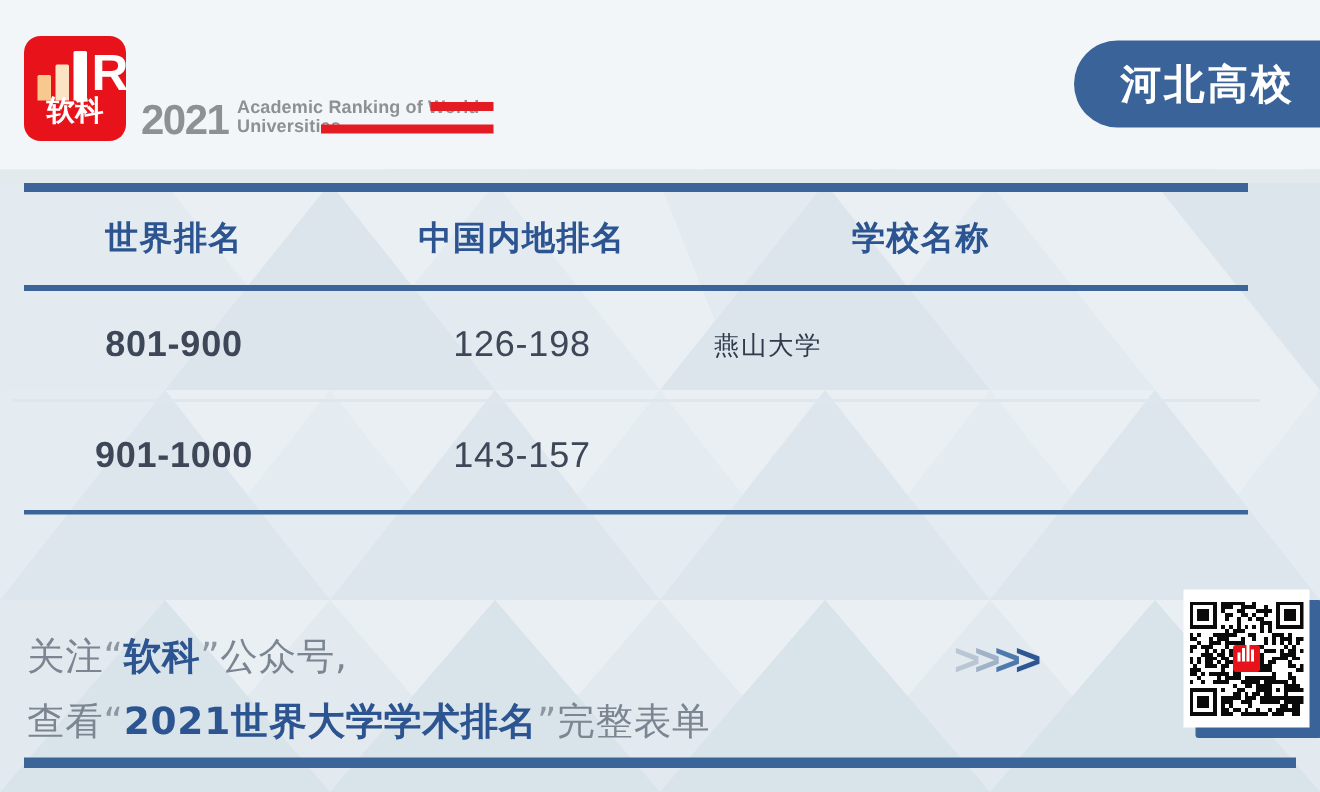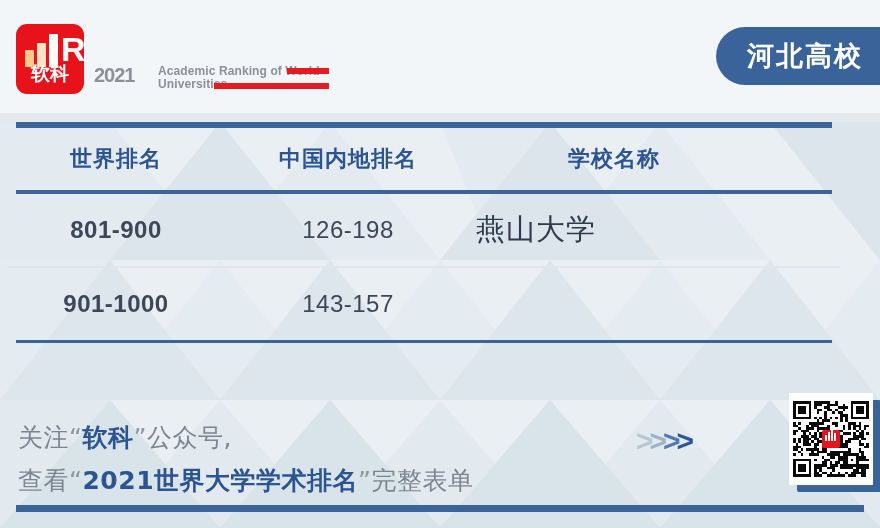--- a/index.html
+++ b/index.html
@@ -59,21 +59,21 @@
   }
 
   .brand-cn {
     position:absolute; left:94px; top:21px;
     font-size:31px; font-weight:bold; color:#8d9094;
     letter-spacing:1px;
     font-family:"DejaVu Sans","Liberation Sans",sans-serif;
   }
   .brand-year {
     position:absolute; left:94px; top:64px;
-    font-size:20px; font-weight:bold; color:#8d9094;
+    font-size:28px; font-weight:bold; color:#8d9094;
     letter-spacing:-1px;
   }
   .brand-en {
     position:absolute; left:158px; top:65px;
     font-size:12px; font-weight:bold; color:#8d9094;
     line-height:13px; letter-spacing:0.1px;
     white-space:pre-line;
   }
   .brand-bar-top {
     position:absolute; left:287px; top:68px; width:42px; height:6px;
@@ -116,21 +116,21 @@
     color:#2c5490; font-size:22px; font-weight:bold;
     letter-spacing:1px;
     font-family:"DejaVu Sans","Liberation Sans",sans-serif;
   }
   .thead .c3 { padding-left:0; text-align:center; width:300px; flex:none; }
 
   .tbody-row .c1,.tbody-row .c2 {
     color:#3d4758; font-size:24px; letter-spacing:0.5px;
   }
   .tbody-row .c3 {
-    color:#2f3a4c; font-size:29px; letter-spacing:1px;
+    color:#2f3a4c; font-size:17px; letter-spacing:1px;
     font-family:"DejaVu Sans","Liberation Sans",sans-serif;
   }
 
   
   .footer {
     position:absolute; left:0; top:378px; width:880px; height:150px; z-index:3;
   }
   .footer-text {
     position:absolute; left:18px; top:24px; width:520px;margin-top:14px;
   }

